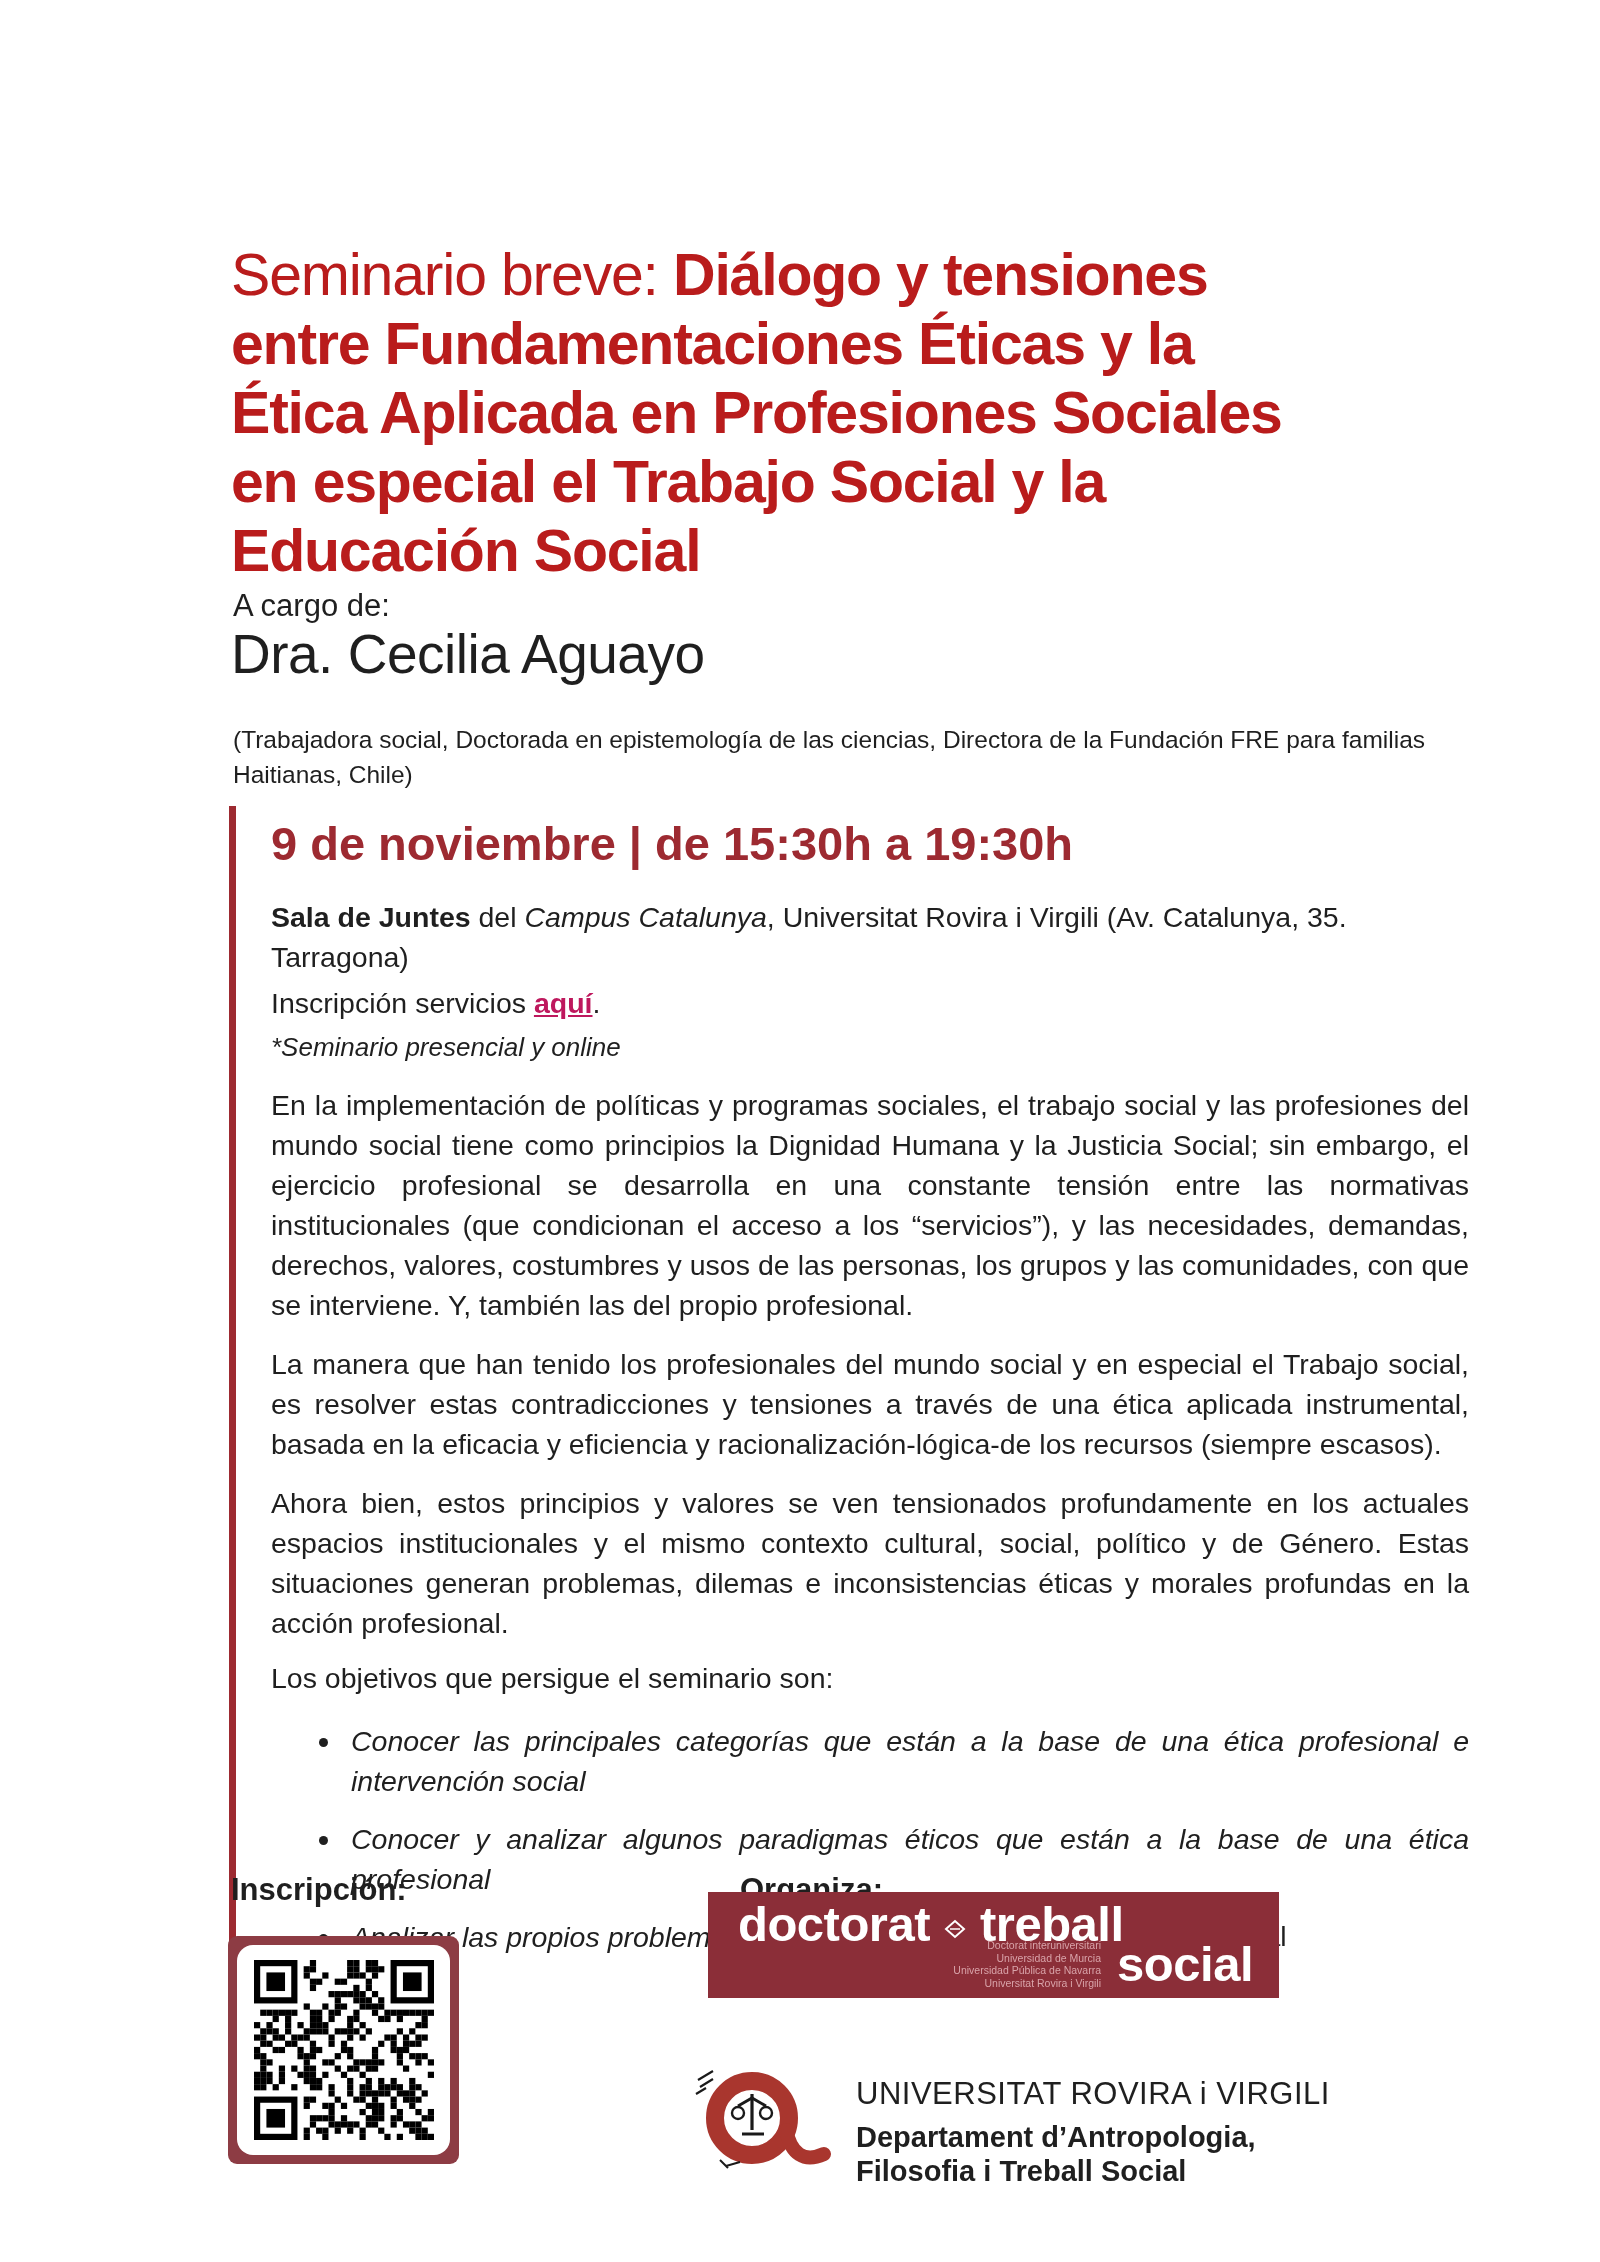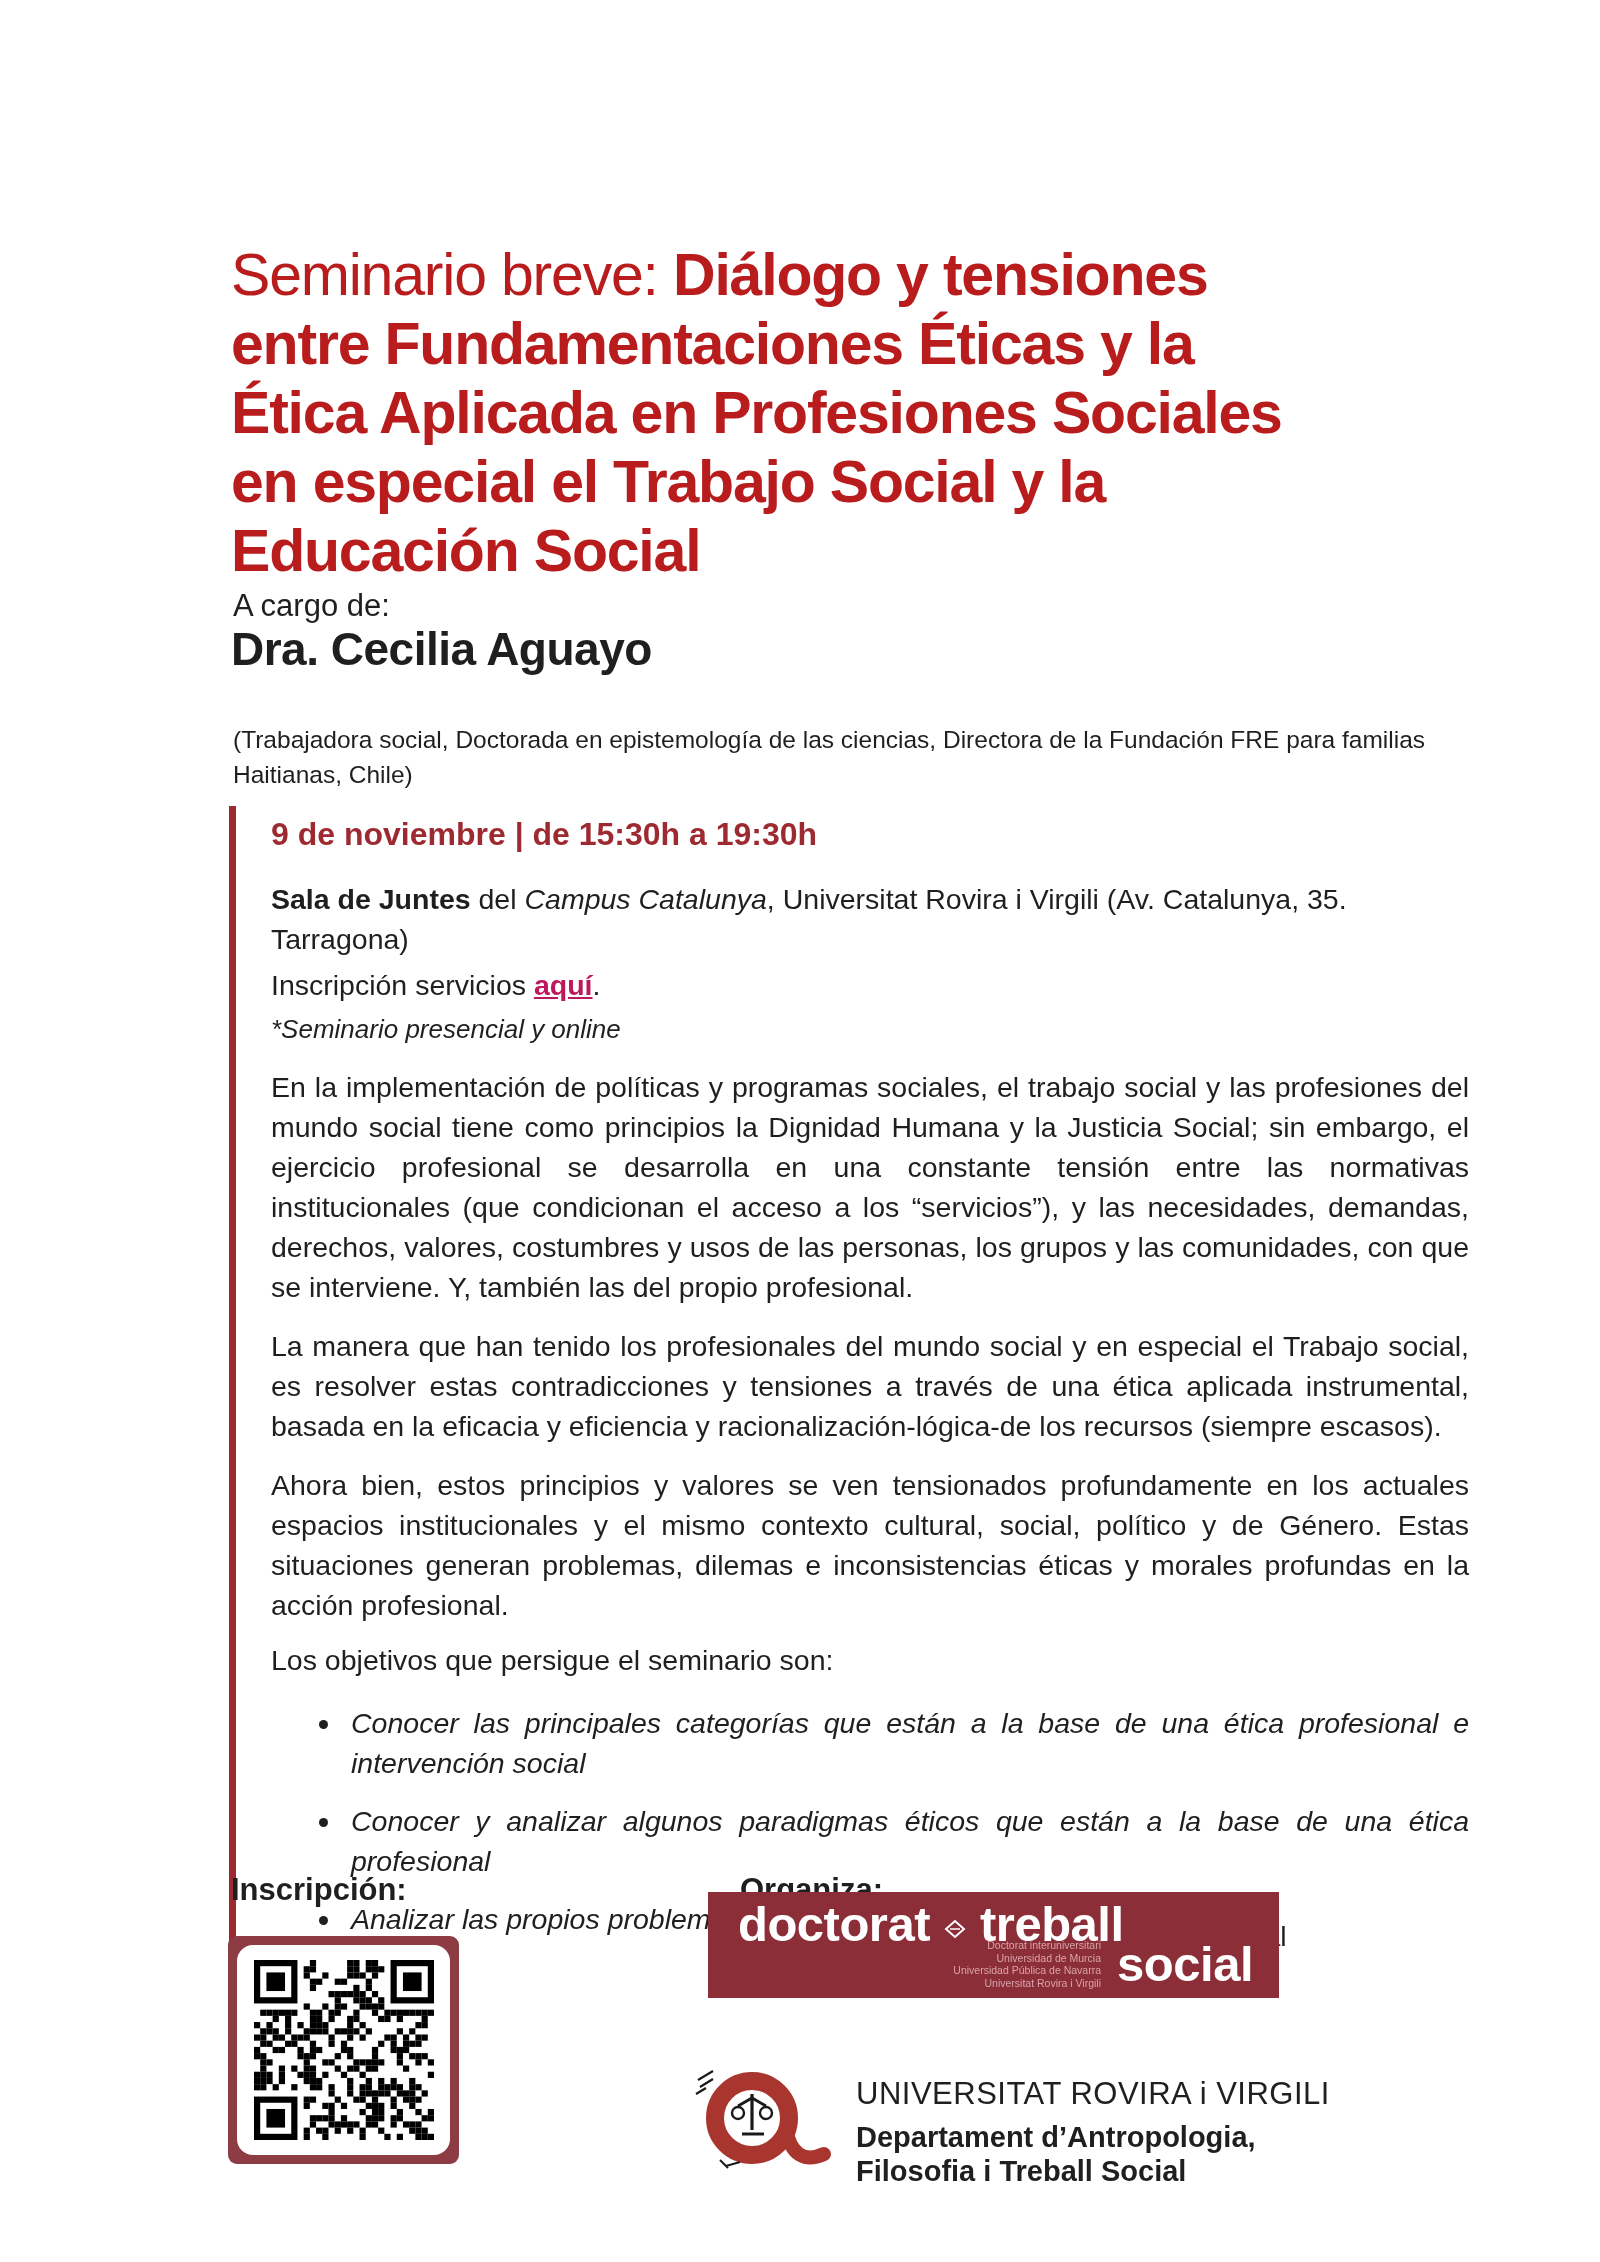--- a/index.html
+++ b/index.html
@@ -9,28 +9,28 @@
   }
   
   .title{
     position:absolute;left:231px;top:201px;width:1270px;
     font-size:59px;line-height:69px;font-weight:700;color:#b91c1c;letter-spacing:-1.2px;
   }
   .title .prefix{font-weight:400;}
   .pre-line{white-space:pre-line;}
   
   .acargo{position:absolute;left:233px;top:588px;font-size:31px;}
-  .speaker{position:absolute;left:231px;top:622px;font-size:46px;letter-spacing:-0.5px;font-weight:bold;}
+  .speaker{position:absolute;left:231px;top:622px;font-size:55px;letter-spacing:-0.5px;}
   .creds{position:absolute;left:233px;top:722px;font-size:24.5px;line-height:35px;}
   
   .info{
     position:absolute;left:229px;top:806px;width:1240px;min-height:1046px;
     border-left:7px solid #9d2a31;padding:10px 0 0 35px;box-sizing:border-box;
   }
-  .when{margin:0 0 26px;font-size:32px;font-weight:700;color:#9d2a31;}
+  .when{margin:0 0 26px;font-size:47px;font-weight:700;color:#9d2a31;}
   .line28{font-size:28.5px;line-height:40px;margin:0 0 6px;}
   .b{font-weight:700;}
   .i{font-style:italic;}
   .insc a{color:#be185d;font-weight:700;text-decoration:underline;cursor:pointer;}
   .note{margin:0 0 20px;font-size:26px;line-height:36px;font-style:italic;}
   .para{margin:0 0 19px;font-size:28.5px;line-height:40px;text-align:justify;}
   .obj-intro{margin:4px 0 26px;font-size:28.5px;}
   .info ul{margin:0;padding-left:72px;}
   .info li{font-size:28.5px;line-height:40px;text-align:justify;padding-left:8px;margin:18px 0 10px;font-style:italic;}
   

